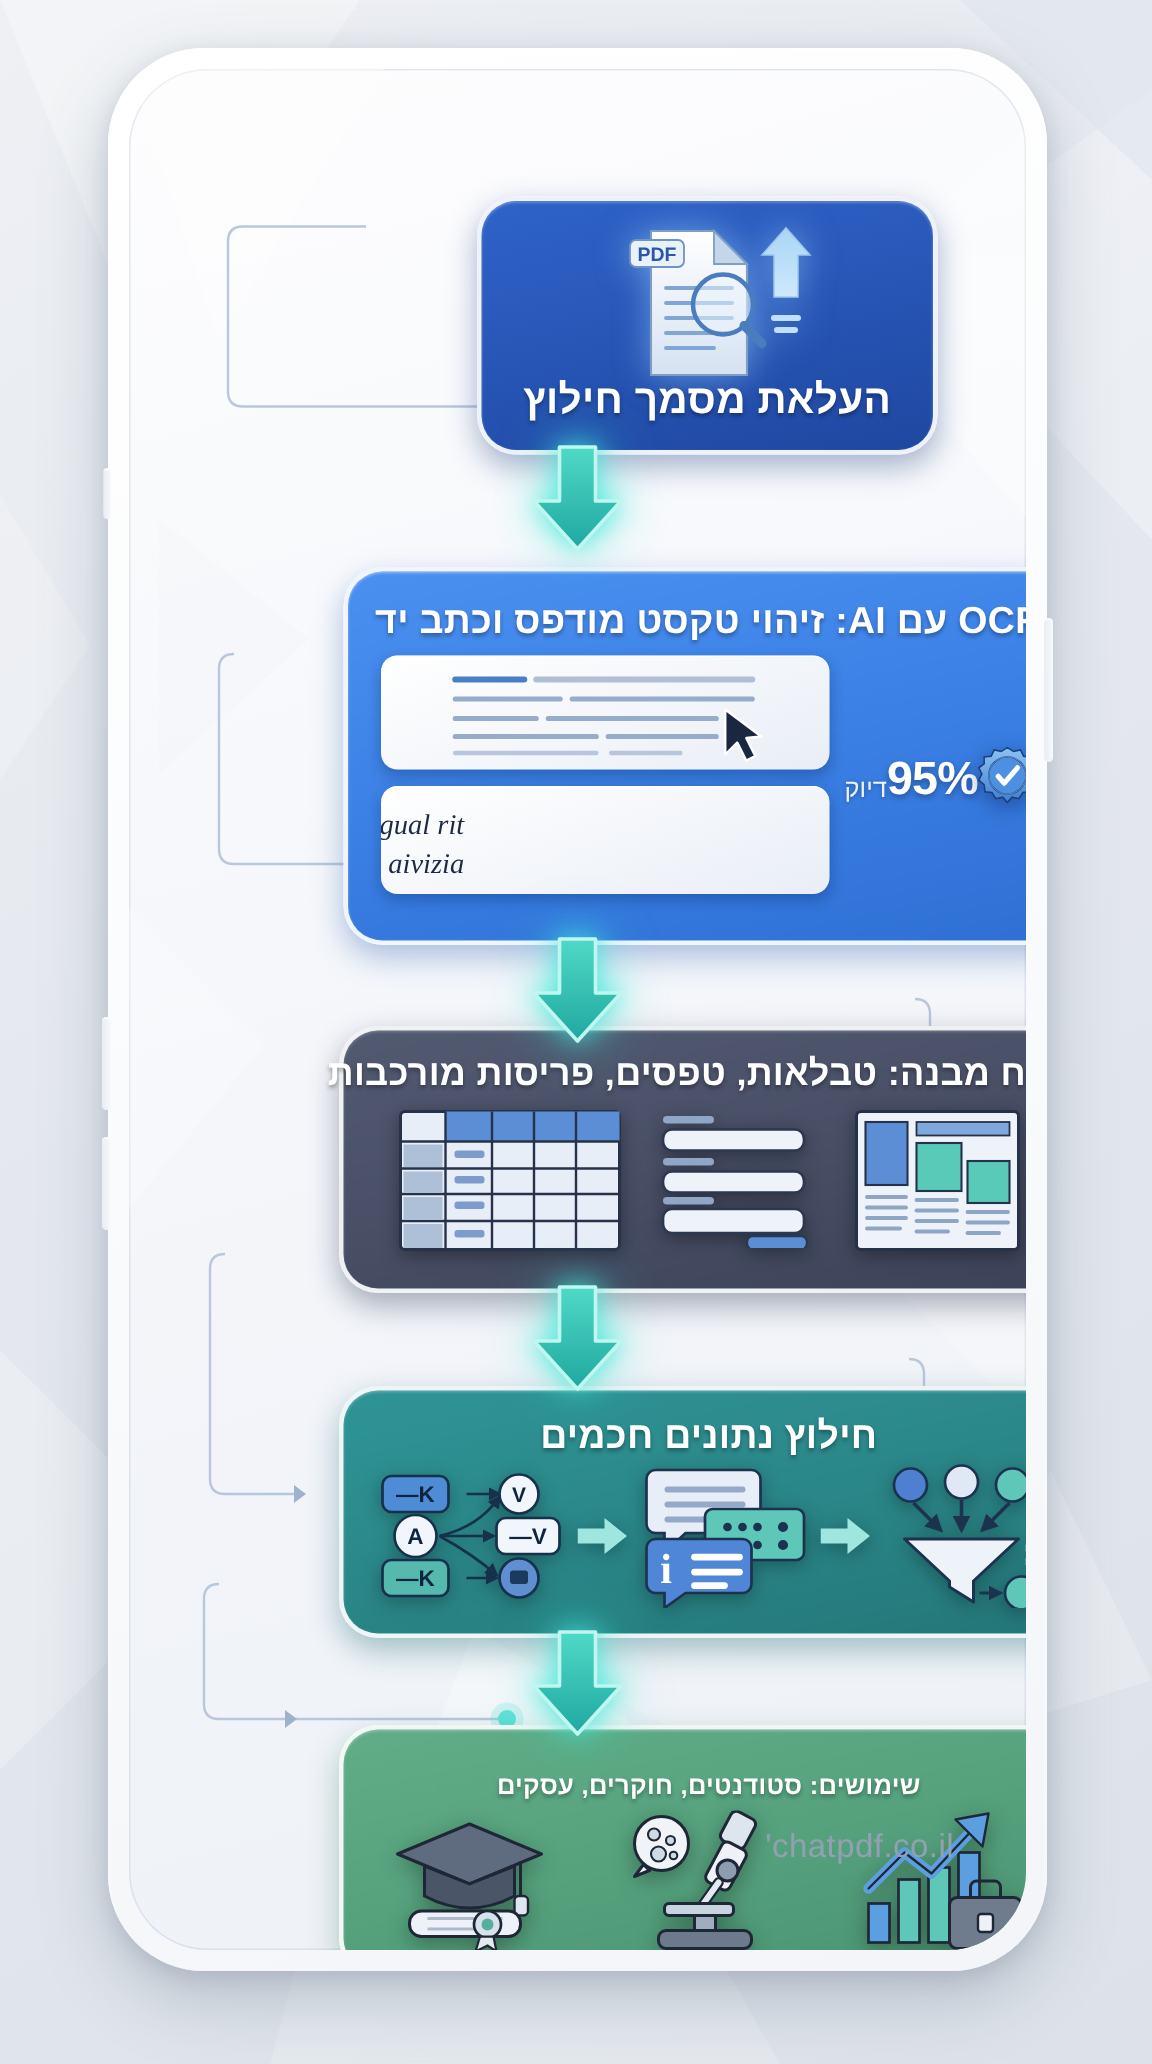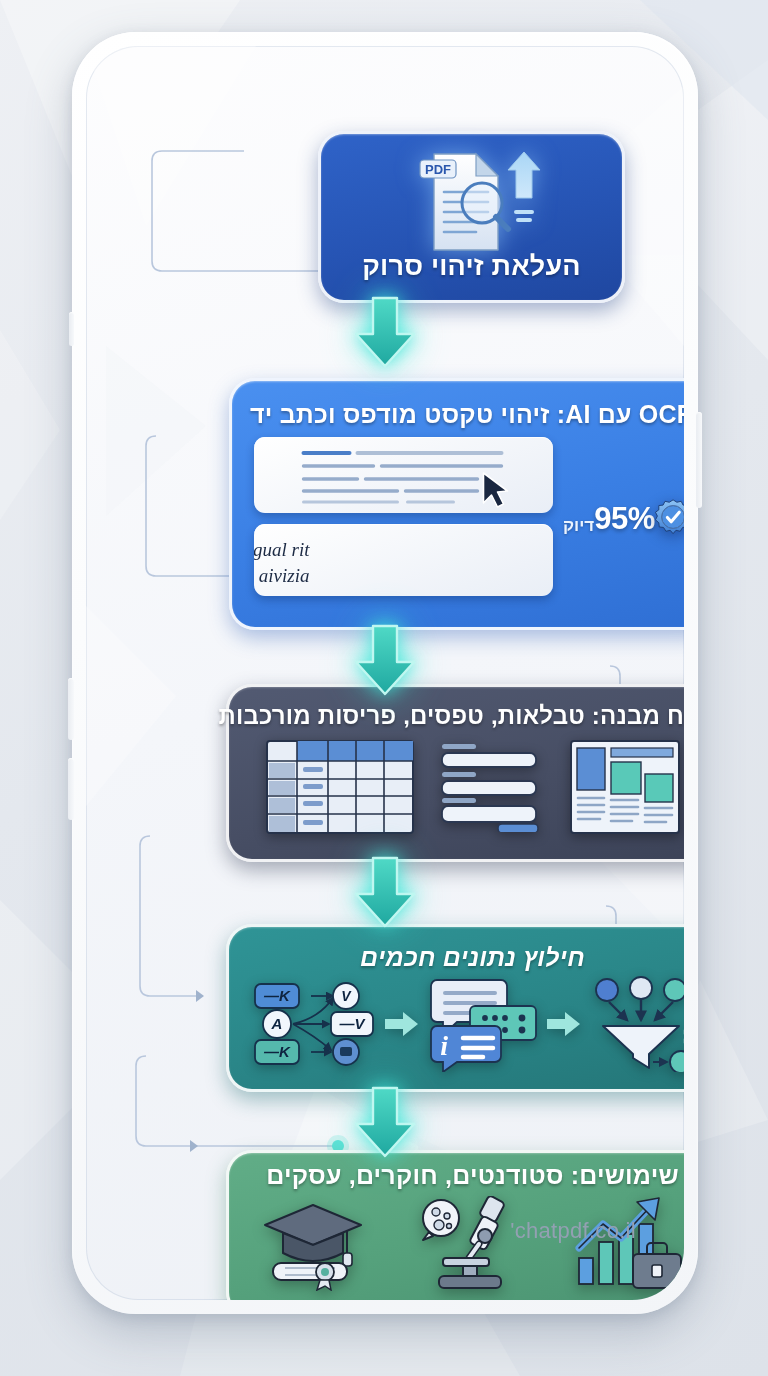--- a/index.html
+++ b/index.html
@@ -106,31 +106,30 @@
     background: linear-gradient(168deg, #525a72 0%, #474e64 55%, #3c4358 100%);
     box-shadow: 0 8px 20px rgba(45,55,80,.40), inset 0 1px 2px rgba(255,255,255,.22);
   }
   #card-structure .card-title { font-size: 24px; margin-top: 15px; }
 
   
   #card-extract {
     left: 140px; top: 878px; width: 493px; height: 168px;
     background: linear-gradient(168deg, #2f9496 0%, #2a8688 52%, #247678 100%);
     box-shadow: 0 8px 20px rgba(25,105,110,.38), inset 0 1px 2px rgba(255,255,255,.28);
-    font-style: italic;
   }
   #card-extract .card-title { font-size: 25px; margin-top: 16px; }
 
   
   #card-uses {
     left: 140px; top: 1104px; width: 493px; height: 168px;
     background: linear-gradient(168deg, #61ad87 0%, #55a17c 52%, #4a9271 100%);
     box-shadow: 0 8px 20px rgba(50,125,95,.36), inset 0 1px 2px rgba(255,255,255,.3);
   }
-  #card-uses .card-title { font-size: 25px; margin-top: 8px; }
+  #card-uses .card-title { font-size: 17px; margin-top: 28px; }
 
   
   .arrow {
     position: absolute;
     width: 74px; height: 72px;
     z-index: 4;
     left: 50%;
     transform: translateX(-50%);
     filter: drop-shadow(0 0 9px rgba(60,230,215,.85)) drop-shadow(0 0 18px rgba(60,230,215,.45));
   }
@@ -161,21 +160,21 @@
   .doc-printed svg, .doc-hand svg { width: 100%; height: 100%; display: block; }
 
   .ocr-right { width: 128px; display: flex; flex-direction: row; align-items: center; }
   .badge-wrap { width: 76px; height: 76px; filter: drop-shadow(0 4px 7px rgba(10,35,90,.45)); }
   .badge-wrap svg { width: 100%; height: 100%; display: block; }
   .acc-num {
     color: #fff; font-size: 31px; font-weight: bold; margin-top: 5px;
     text-shadow: 0 2px 4px rgba(0,0,0,.32); letter-spacing: -.5px;
   }
   .acc-label {
-    color: #eaf3ff; font-size: 17px; font-weight: bold; margin-top: 18px;
+    color: #eaf3ff; font-size: 17px; font-weight: normal; margin-top: 18px;
     text-shadow: 0 1px 3px rgba(0,0,0,.3); direction: rtl;
   }
 
   
   .struct-body {
     display: flex; flex-direction: row-reverse; align-items: center; justify-content: center;
     gap: 26px; margin-top: 10px; width: 100%; padding: 0 20px;
   }
   .struct-ico svg { display: block; filter: drop-shadow(0 3px 6px rgba(0,0,0,.35)); }
 
@@ -301,21 +300,21 @@
 
             <g fill="url(#pgArr)" stroke="#9ec9ec" stroke-width="1">
               <polygon points="144,12 160,12 160,40 168,40 152,58 136,40 144,40" transform="translate(0,-4) scale(1,-1) translate(0,-66)"></polygon>
             </g>
             <g fill="#bfe0f8">
               <rect x="142" y="62" width="20" height="4" rx="2"></rect>
               <rect x="144" y="70" width="16" height="4" rx="2"></rect>
             </g>
           </svg>
         </div>
-        <div class="card-title">העלאת זיהוי סרוק</div>
+        <div class="card-title">העלאת מסמך חילוץ</div>
       </div>
 
       <div class="arrow" id="arrow-1">
         <svg viewBox="0 0 74 72">
           <defs>
             <linearGradient id="ar1" x1="0" y1="0" x2="0" y2="1">
               <stop offset="0" stop-color="#4fd9c6"></stop>
                 <stop offset="1" stop-color="#1fa8a0"></stop>
             </linearGradient>
           </defs>

